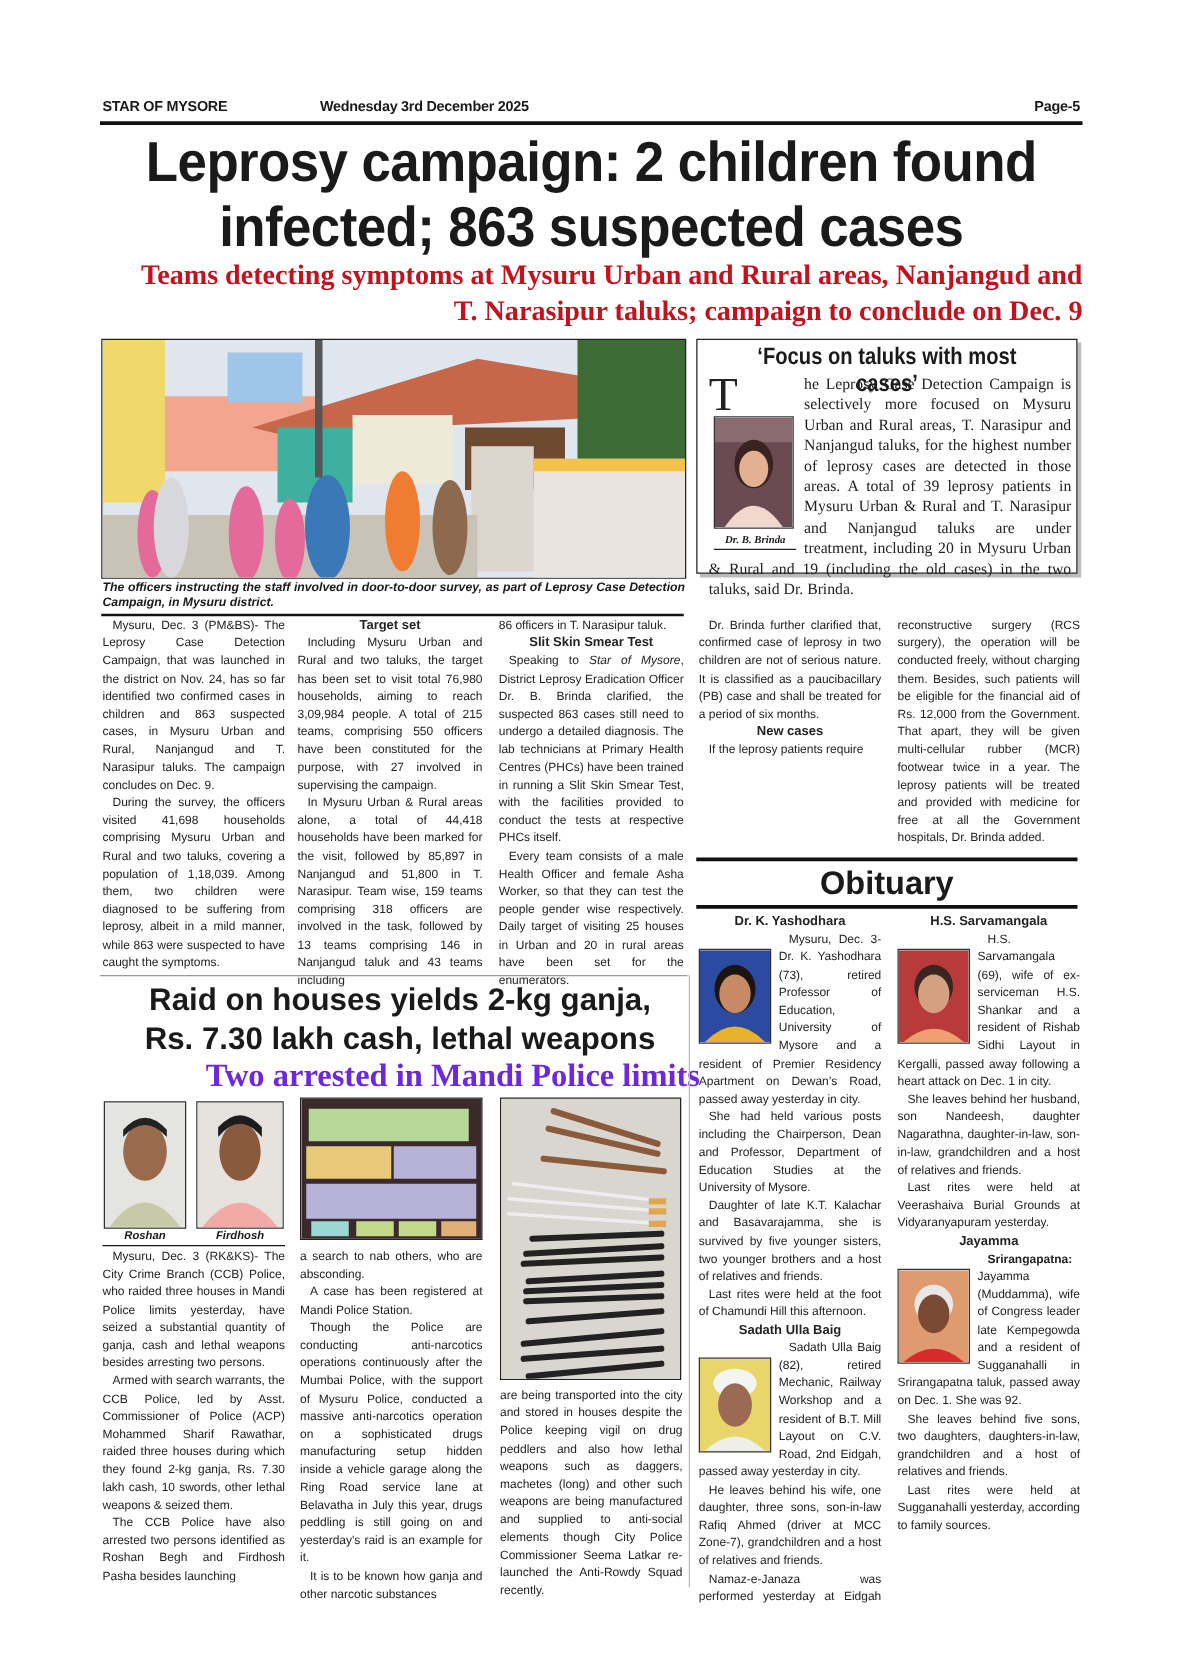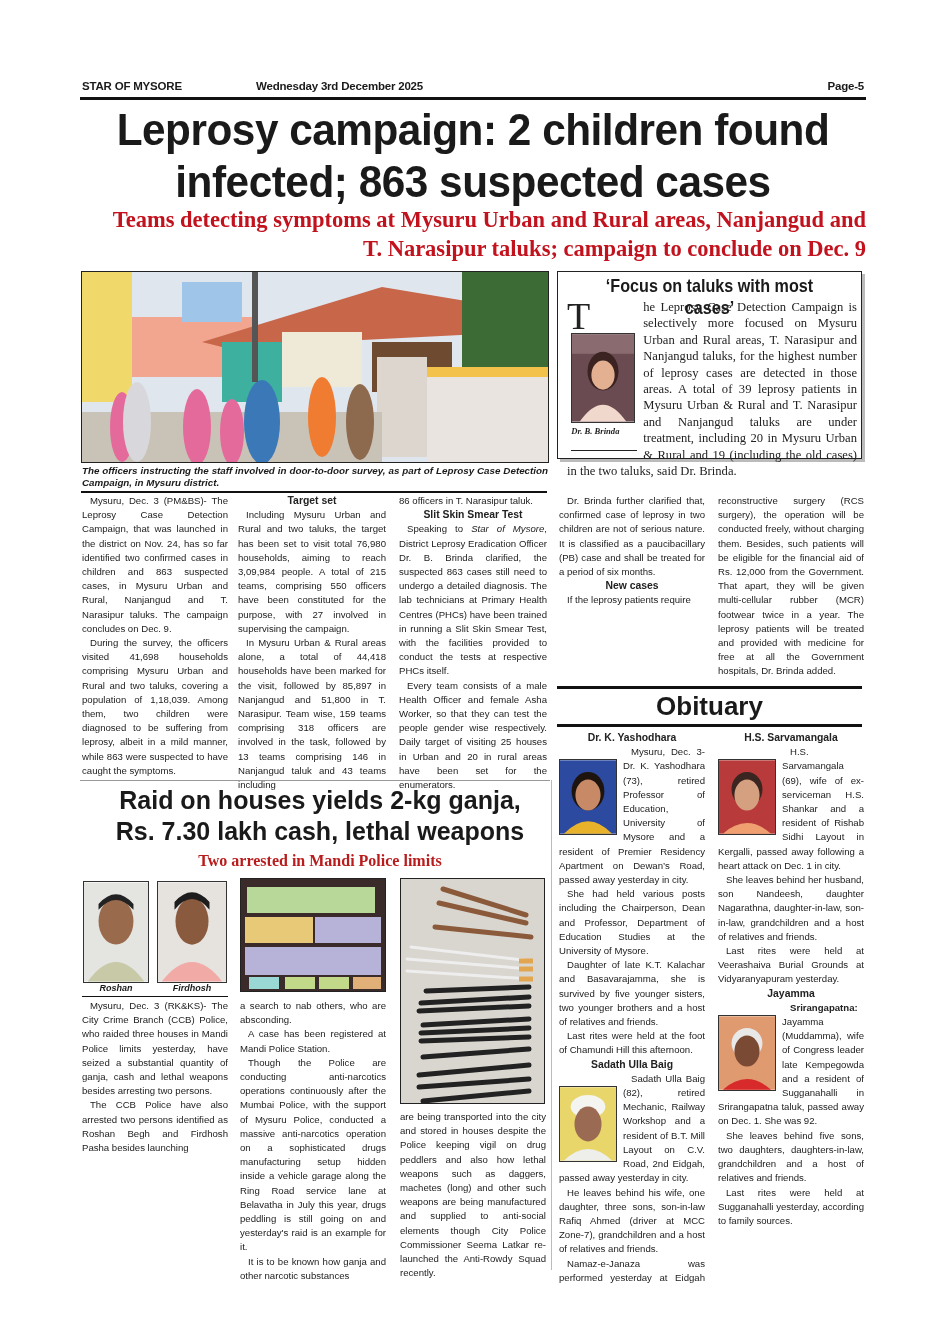--- a/index.html
+++ b/index.html
@@ -16,23 +16,23 @@
 .col p{text-indent:8px}
 .col p.noind{text-indent:0}
 .col h4{text-align:center;font-size:10.4px;font-weight:bold;line-height:14.2px}
 .photo{overflow:hidden;border:1px solid #222}
 .caption{font-size:9.8px;font-style:italic;font-weight:bold;line-height:12.4px;text-align:justify}
 .sidebox{left:557px;top:271px;width:305px;height:188px;border:1.5px solid #222;box-shadow:3px 3px 0 #bbb;background:#fff}
 .sidebox .t{position:absolute;left:0;top:3px;width:100%;text-align:center;font-weight:bold;font-size:19px;line-height:22px;transform:scaleX(0.85);transform-origin:center top}
 .sidebox .body{position:absolute;left:9px;top:27px;width:290px;font-family:"Liberation Serif",serif;font-size:12.6px;line-height:16.4px;text-align:justify;color:#222}
 .dropcap{float:left;font-size:38px;line-height:30px;margin:2px 3px 0 0;font-family:"Liberation Serif",serif}
 .float-photo{float:left;margin:2px 6px 0 0}
-.brinda-cap{font-size:8.6px;font-weight:bold;font-style:italic;border-bottom:1px solid #222;padding-bottom:11px}
+.brinda-cap{font-size:8.6px;font-weight:bold;font-style:italic;text-align:center;border-bottom:1px solid #222;padding-bottom:0}
 .raid-h{left:80px;top:785px;width:480px;text-align:center;font-weight:bold;font-size:25px;line-height:31px}
-.raid-sub{left:80px;top:848px;width:480px;text-align:center;color:#b91c1c;font-family:"Liberation Serif",serif;font-weight:bold;font-size:16px;line-height:26px}
+.raid-sub{left:80px;top:848px;width:480px;text-align:right;color:#6d28d9;font-family:"Liberation Serif",serif;font-weight:bold;font-size:26px;line-height:26px}
 .obit-title{left:557px;top:690px;width:305px;text-align:center;font-weight:bold;font-size:26px;line-height:32px}
 .name-cap{font-size:9px;font-weight:bold;font-style:italic;text-align:center}
 </style>
 </head>
 <body>
 
 <div class="abs masthead">
   <span>STAR OF MYSORE</span>
   <span class="date">Wednesday 3rd December 2025</span>
   <span class="page">Page-5</span>
@@ -204,20 +204,21 @@
       <line x1="22" y1="178" x2="128" y2="170"></line>
         <line x1="18" y1="196" x2="128" y2="186"></line>
         <line x1="18" y1="208" x2="128" y2="200"></line>
         <line x1="22" y1="222" x2="128" y2="212"></line>
     </g>
   </svg>
 </div>
 
 <div class="abs col" style="left:82px;top:999px;width:146px">
   <p>Mysuru, Dec. 3 (RK&amp;KS)- The City Crime Branch (CCB) Police, who raided three houses in Mandi Police limits yesterday, have seized a substantial quantity of ganja, cash and lethal weapons besides arresting two persons.</p>
+  <p>Armed with search warrants, the CCB Police, led by Asst. Commissioner of Police (ACP) Mohammed Sharif Rawathar, raided three houses during which they found 2-kg ganja, Rs. 7.30 lakh cash, 10 swords, other lethal weapons &amp; seized them.</p>
   <p>The CCB Police have also arrested two persons identified as Roshan Begh and Firdhosh Pasha besides launching</p>
 </div>
 <div class="abs col" style="left:240px;top:999px;width:146px">
   <p class="noind">a search to nab others, who are absconding.</p>
   <p>A case has been registered at Mandi Police Station.</p>
   <p>Though the Police are conducting anti-narcotics operations continuously after the Mumbai Police, with the support of Mysuru Police, conducted a massive anti-narcotics operation on a sophisticated drugs manufacturing setup hidden inside a vehicle garage along the Ring Road service lane at Belavatha in July this year, drugs peddling is still going on and yesterday's raid is an example for it.</p>
   <p>It is to be known how ganja and other narcotic substances</p>
 </div>
 <div class="abs col" style="left:400px;top:1110px;width:146px">
   <p class="noind">are being transported into the city and stored in houses despite the Police keeping vigil on drug peddlers and also how lethal weapons such as daggers, machetes (long) and other such weapons are being manufactured and supplied to anti-social elements though City Police Commissioner Seema Latkar re-launched the Anti-Rowdy Squad recently.</p>

